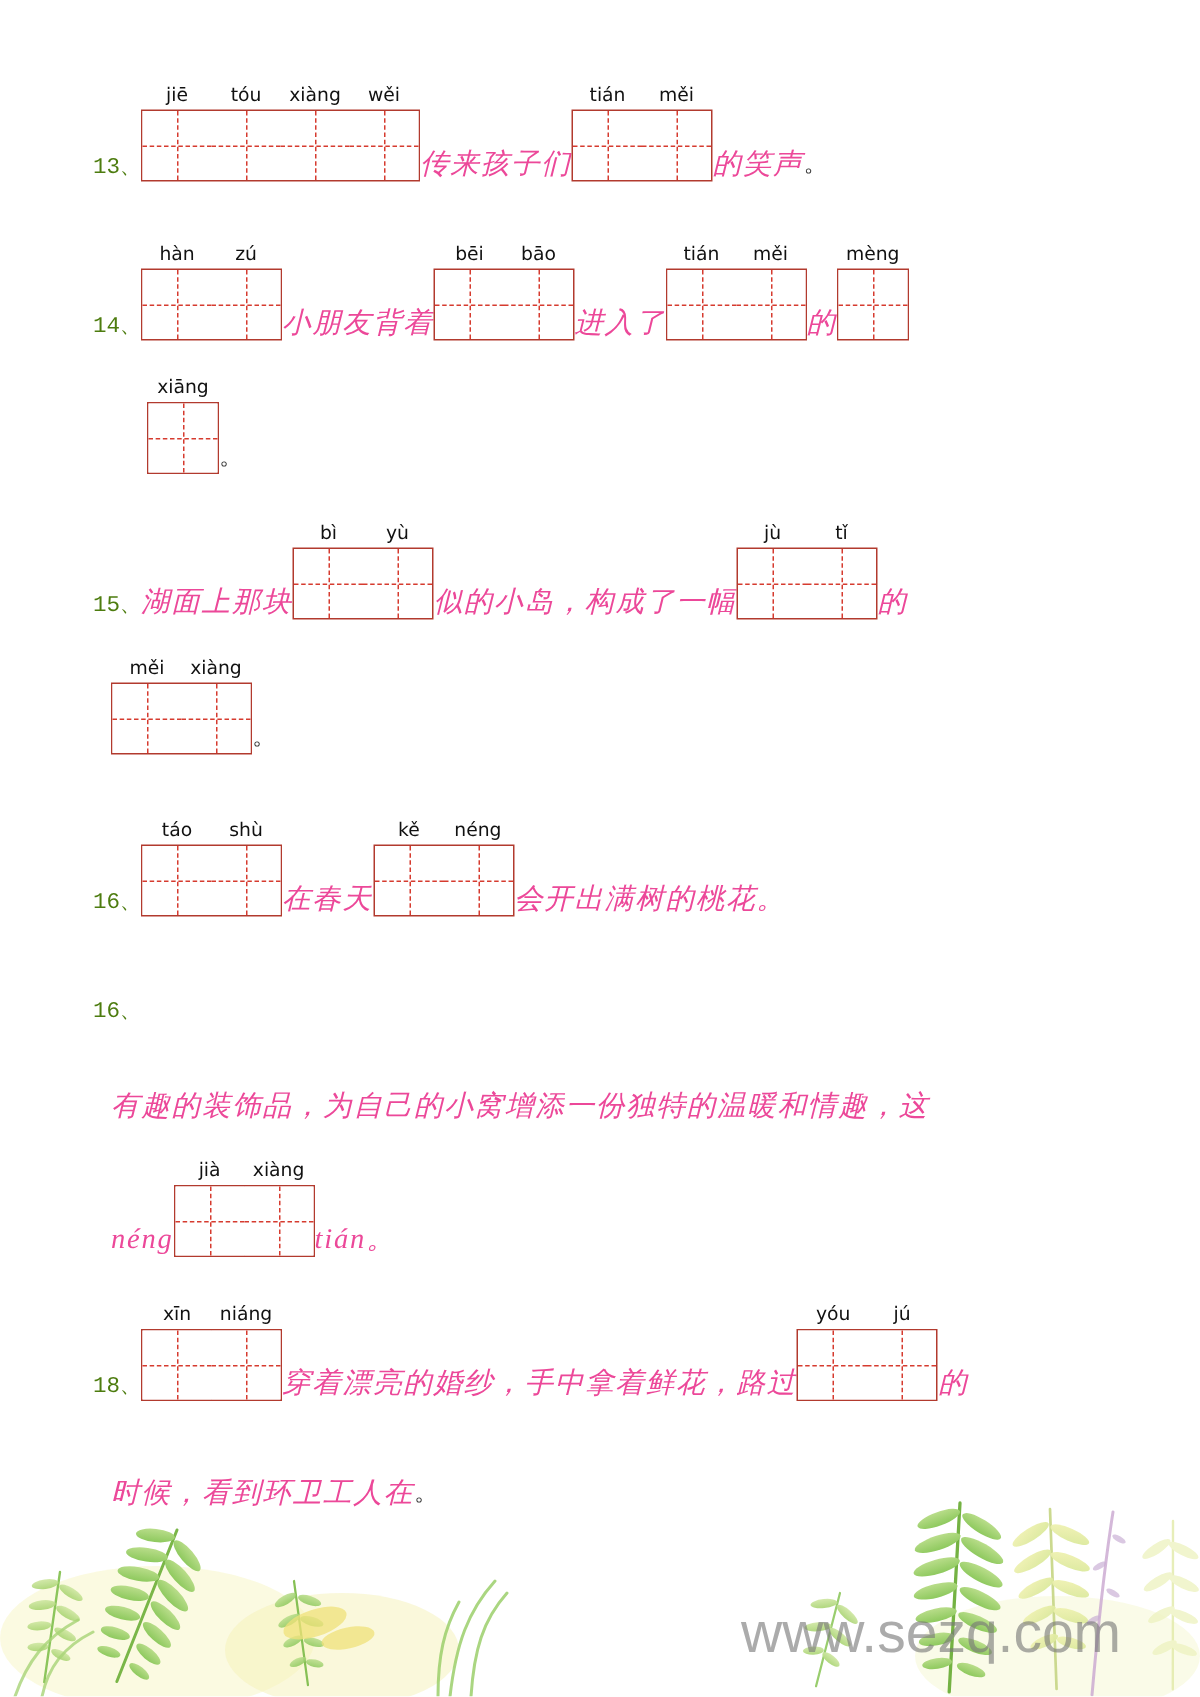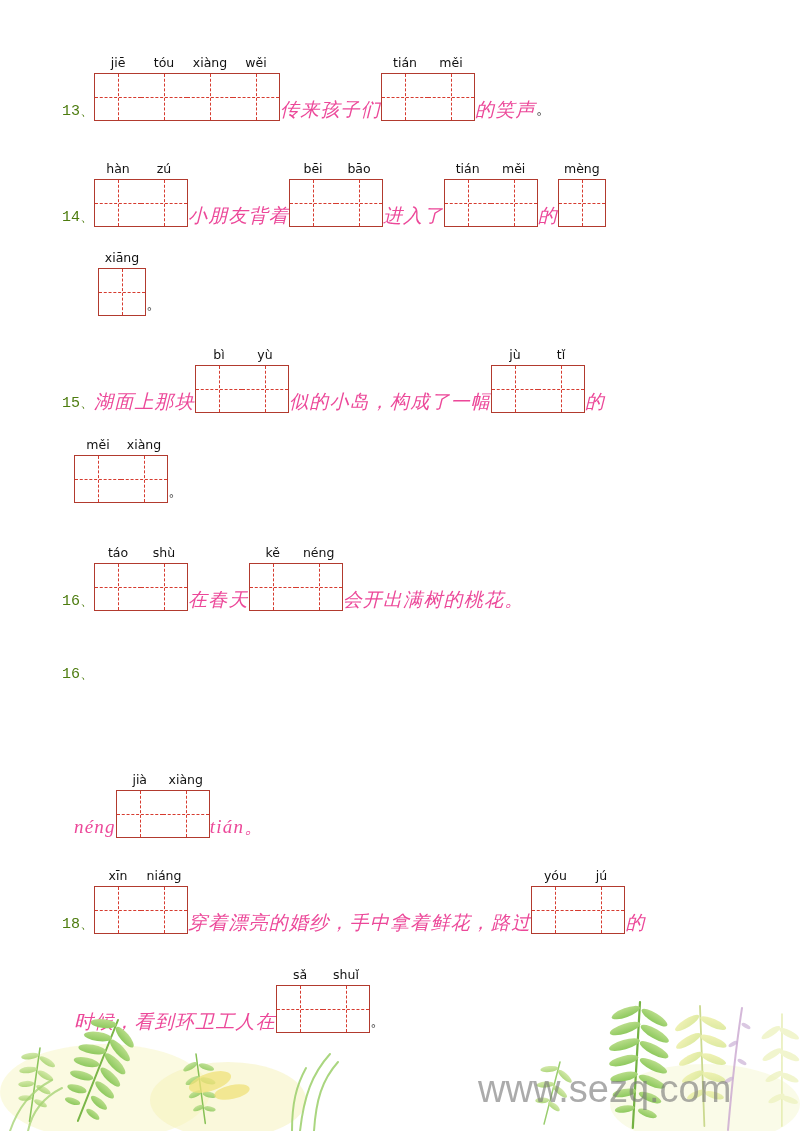--- a/index.html
+++ b/index.html
@@ -8,21 +8,21 @@
     background:#ffffff; overflow:hidden;
     font-family:"Liberation Serif", serif;
   }
 
   
   #decor{position:absolute;left:0;bottom:0;width:800px;height:135px;pointer-events:none;}
   #decor svg{display:block;width:800px;height:135px;}
 
   
   #watermark{
-    position:absolute; left:478px; top:1068px;
+    position:absolute; left:494px; top:1068px;
     font-family:"Liberation Sans", sans-serif;
     font-size:38px; letter-spacing:0px;
     color:rgba(120,120,120,.62);
     white-space:nowrap; pointer-events:none;
   }
 
   
   #sheet{position:absolute;left:0;top:0;width:800px;height:1131px;}
 
   
@@ -114,23 +114,24 @@
 <body>
 
 <div id="sheet">
     <div class="line" style="left: 62px; top: 73px;"><span class="qnum"><span>13</span><span class="dun">、</span></span><span class="grid"><span class="cellwrap"><span class="py">jiē</span><span class="cell"></span></span><span class="cellwrap"><span class="py">tóu</span><span class="cell"></span></span><span class="cellwrap"><span class="py">xiàng</span><span class="cell"></span></span><span class="cellwrap"><span class="py">wěi</span><span class="cell"></span></span></span><span class="han">传来孩子们</span><span class="grid"><span class="cellwrap"><span class="py">tián</span><span class="cell"></span></span><span class="cellwrap"><span class="py">měi</span><span class="cell"></span></span></span><span class="han">的笑声</span><span class="dot">。</span></div>
     <div class="line" style="left: 62px; top: 179px;"><span class="qnum"><span>14</span><span class="dun">、</span></span><span class="grid"><span class="cellwrap"><span class="py">hàn</span><span class="cell"></span></span><span class="cellwrap"><span class="py">zú</span><span class="cell"></span></span></span><span class="han">小朋友背着</span><span class="grid"><span class="cellwrap"><span class="py">bēi</span><span class="cell"></span></span><span class="cellwrap"><span class="py">bāo</span><span class="cell"></span></span></span><span class="han">进入了</span><span class="grid"><span class="cellwrap"><span class="py">tián</span><span class="cell"></span></span><span class="cellwrap"><span class="py">měi</span><span class="cell"></span></span></span><span class="han">的</span><span class="grid"><span class="cellwrap"><span class="py">mèng</span><span class="cell"></span></span></span></div>
     <div class="line" style="left: 74px; top: 268px; padding-left: 24px;"><span class="grid"><span class="cellwrap"><span class="py">xiāng</span><span class="cell"></span></span></span><span class="dot">。</span></div>
     <div class="line" style="left: 62px; top: 365px;"><span class="qnum"><span>15</span><span class="dun">、</span></span><span class="han">湖面上那块</span><span class="grid"><span class="cellwrap"><span class="py">bì</span><span class="cell"></span></span><span class="cellwrap"><span class="py">yù</span><span class="cell"></span></span></span><span class="han">似的小岛，构成了一幅</span><span class="grid"><span class="cellwrap"><span class="py">jù</span><span class="cell"></span></span><span class="cellwrap"><span class="py">tǐ</span><span class="cell"></span></span></span><span class="han">的</span></div>
     <div class="line" style="left: 74px; top: 455px;"><span class="grid"><span class="cellwrap"><span class="py">měi</span><span class="cell"></span></span><span class="cellwrap"><span class="py">xiàng</span><span class="cell"></span></span></span><span class="dot">。</span></div>
     <div class="line" style="left: 62px; top: 563px;"><span class="qnum"><span>16</span><span class="dun">、</span></span><span class="grid"><span class="cellwrap"><span class="py">táo</span><span class="cell"></span></span><span class="cellwrap"><span class="py">shù</span><span class="cell"></span></span></span><span class="han">在春天</span><span class="grid"><span class="cellwrap"><span class="py">kě</span><span class="cell"></span></span><span class="cellwrap"><span class="py">néng</span><span class="cell"></span></span></span><span class="han">会开出满树的桃花。</span></div>
     <div class="line" style="left: 62px; top: 665px;"><span class="qnum"><span>16</span><span class="dun">、</span></span></div>
+    <div class="line" style="left: 74px; top: 728px;"><span class="han">有趣的装饰品，为自己的小窝增添一份独特的温暖和情趣，这</span></div>
     <div class="line" style="left: 74px; top: 790px;"><span class="han">néng</span><span class="grid"><span class="cellwrap"><span class="py">jià</span><span class="cell"></span></span><span class="cellwrap"><span class="py">xiàng</span><span class="cell"></span></span></span><span class="han">tián。</span></div>
     <div class="line" style="left: 62px; top: 886px;"><span class="qnum"><span>18</span><span class="dun">、</span></span><span class="grid"><span class="cellwrap"><span class="py">xīn</span><span class="cell"></span></span><span class="cellwrap"><span class="py">niáng</span><span class="cell"></span></span></span><span class="han">穿着漂亮的婚纱，手中拿着鲜花，路过</span><span class="grid"><span class="cellwrap"><span class="py">yóu</span><span class="cell"></span></span><span class="cellwrap"><span class="py">jú</span><span class="cell"></span></span></span><span class="han">的</span></div>
-    <div class="line" style="left: 74px; top: 985px;"><span class="han">时候，看到环卫工人在</span><span class="grid"><span class="cellwrap"><span class="py">sǎ</span><span class="cell"></span></span><span class="cellwrap"><span class="py">shuǐ</span><span class="cell"></span></span></span><span class="dot">。</span></div>
+    <div class="line" style="left: 74px; top: 985px;"><span class="han">时候，看到环卫工人在</span><span class="dot">。</span></div>
   </div>
 
 <div id="decor">
   <svg viewBox="0 0 800 135" xmlns="http://www.w3.org/2000/svg" aria-hidden="true">
     <defs>
       <linearGradient id="lg1" x1="0" y1="0" x2="0" y2="1">
         <stop offset="0%" stop-color="#b9dd8a"></stop>
           <stop offset="100%" stop-color="#8ec95e"></stop>
       </linearGradient>
       <linearGradient id="lg2" x1="0" y1="0" x2="1" y2="1">

